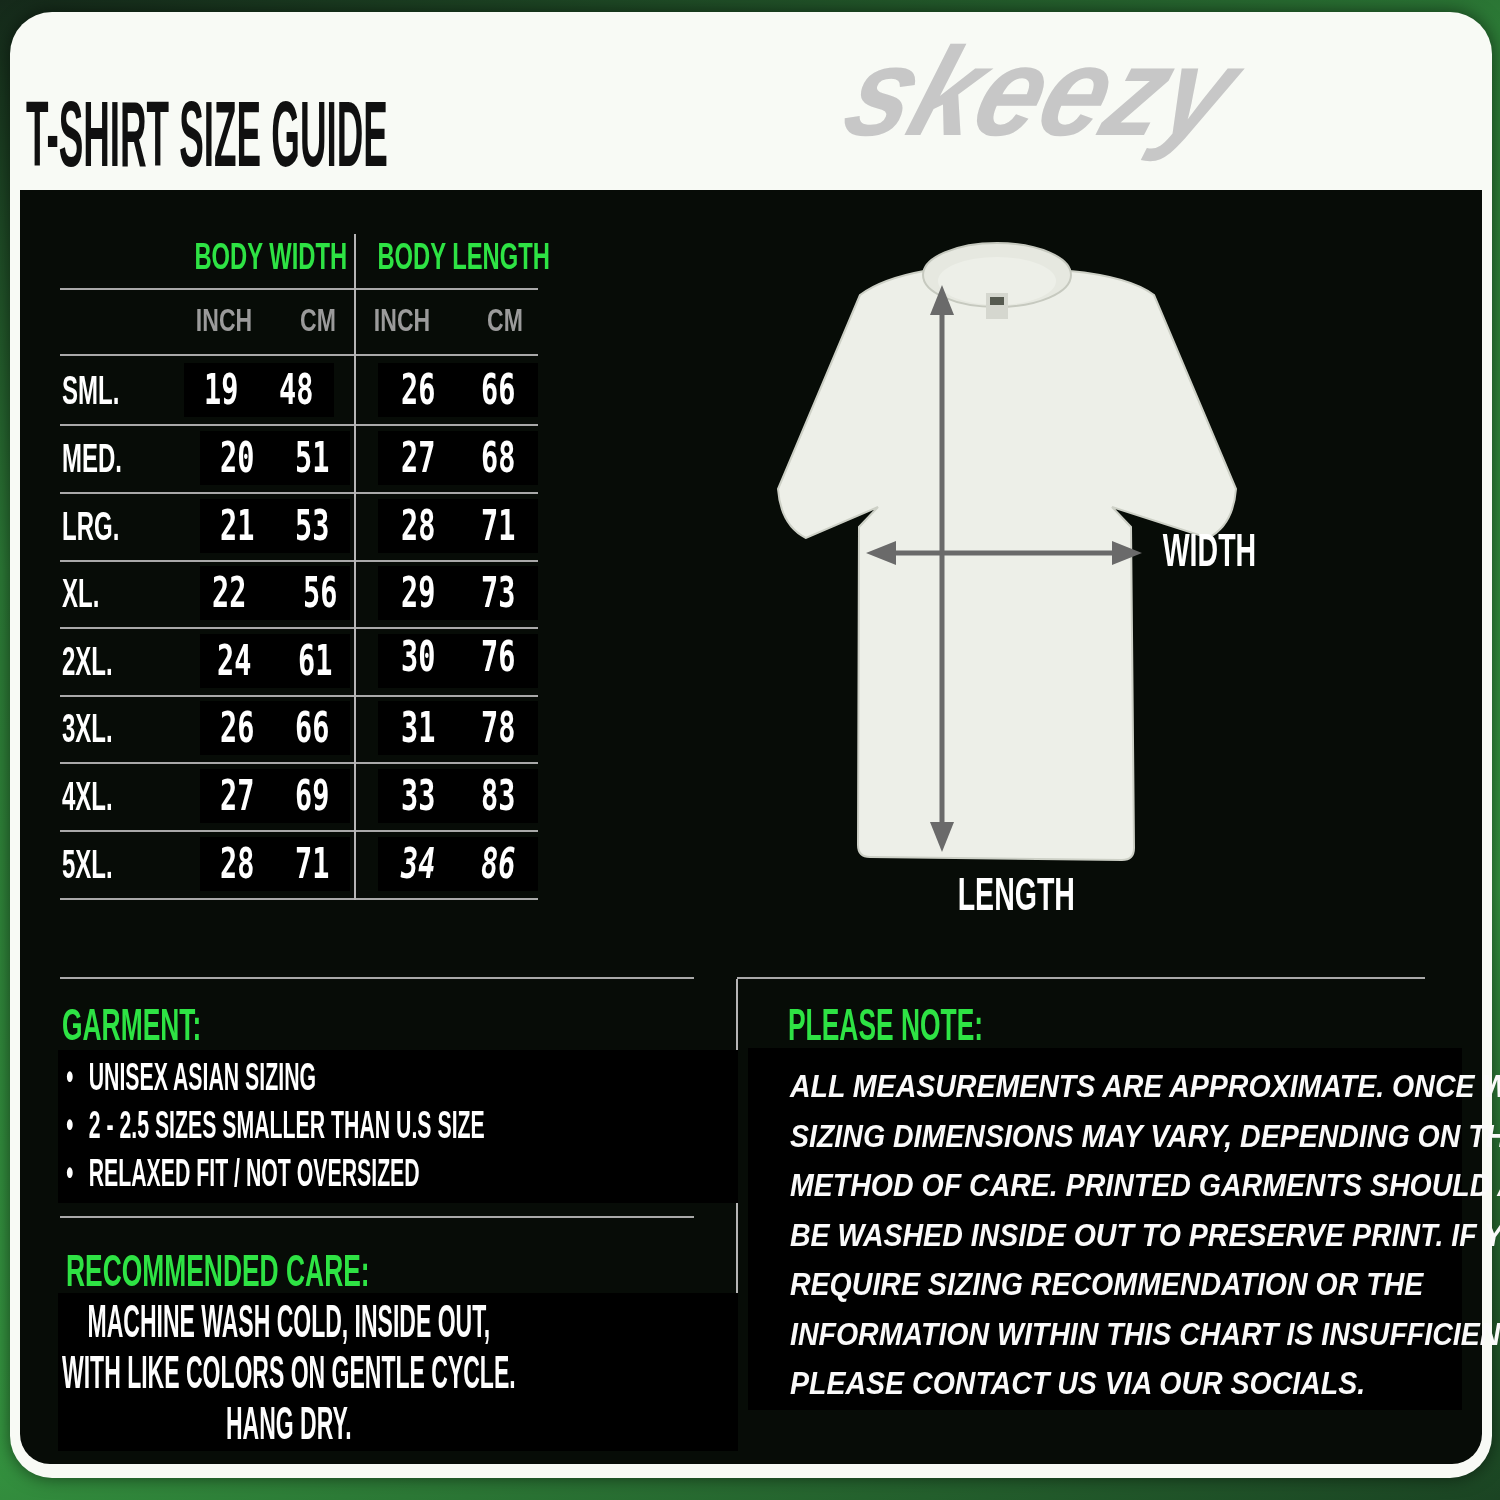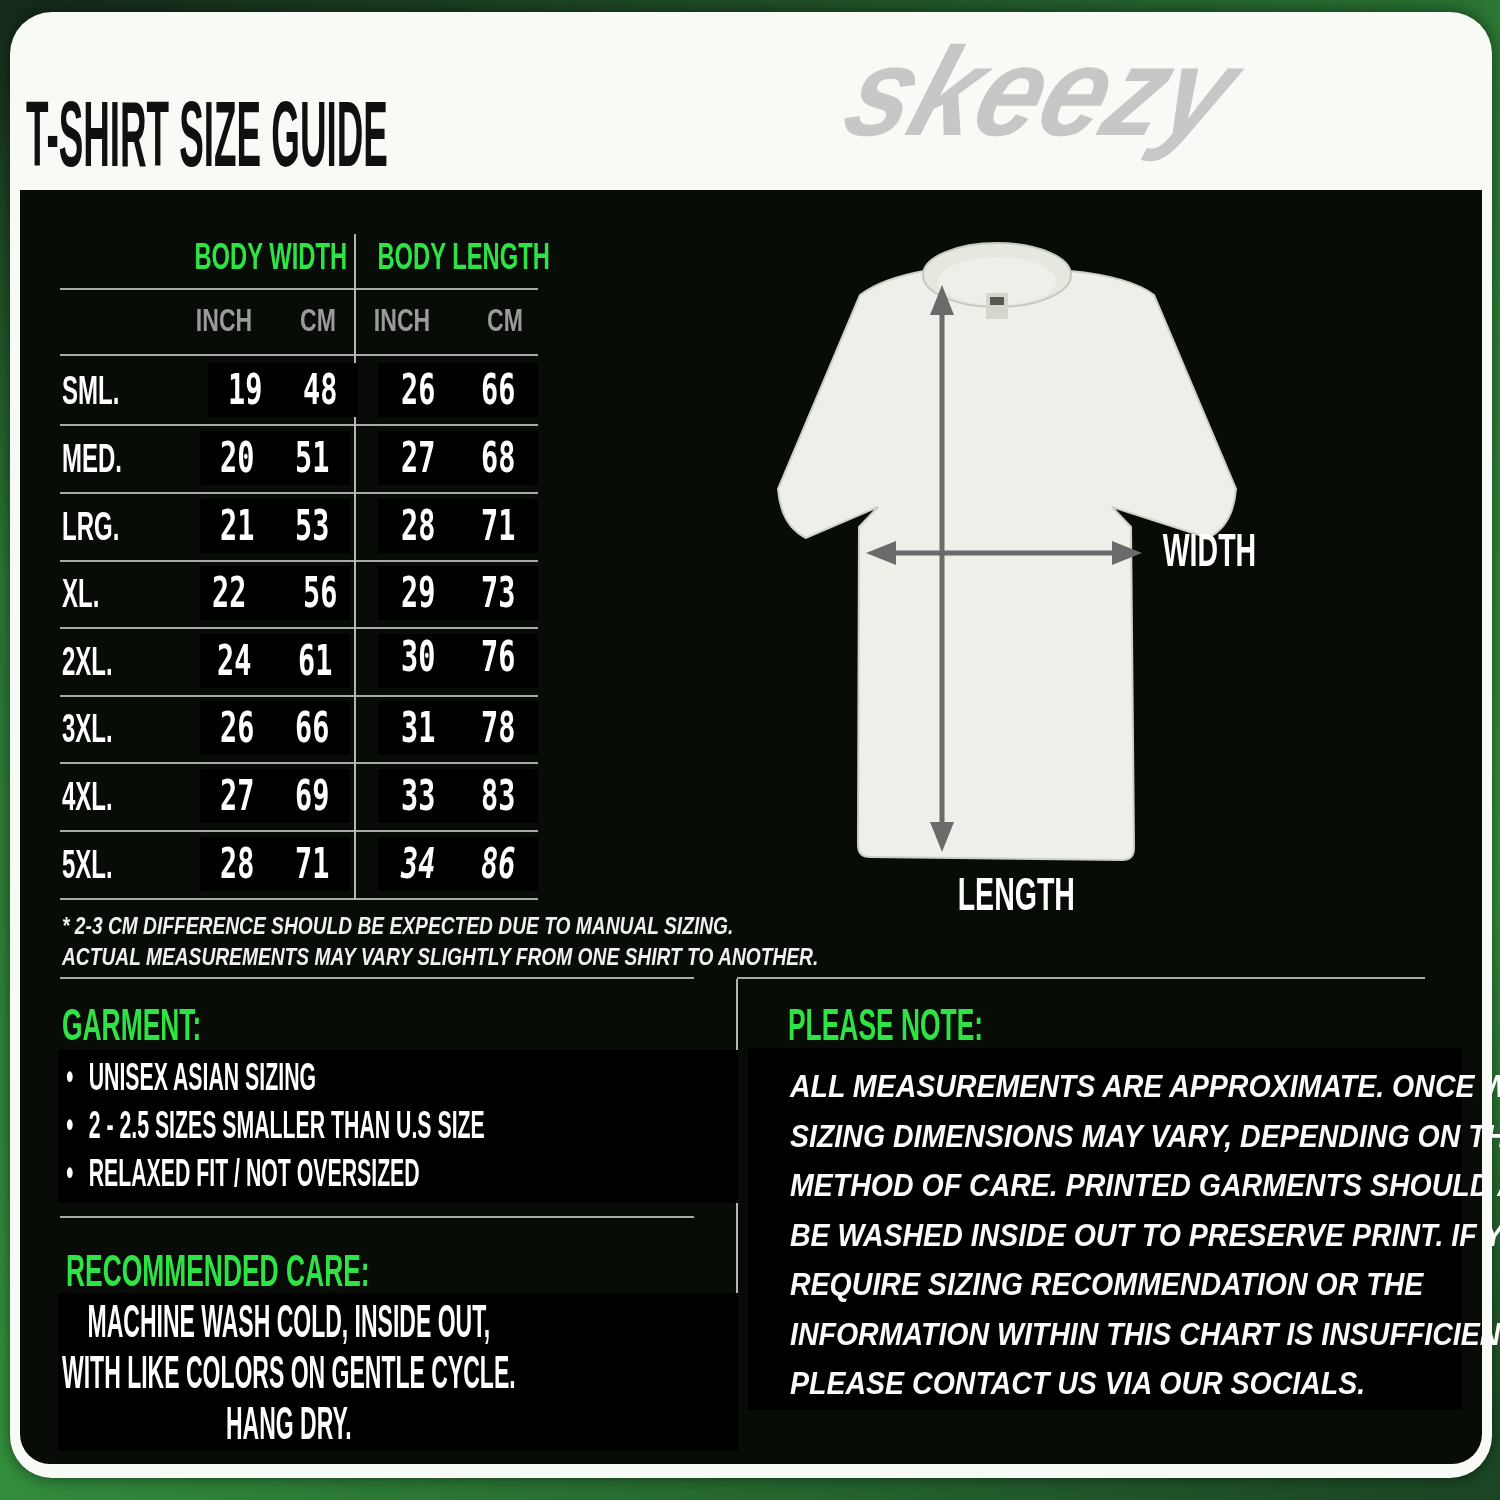--- a/index.html
+++ b/index.html
@@ -105,21 +105,21 @@
   <div class="hr" style="left:60px;top:492px;width:478px;"></div>
   <div class="hr" style="left:60px;top:560px;width:478px;"></div>
   <div class="hr" style="left:60px;top:627px;width:478px;"></div>
   <div class="hr" style="left:60px;top:695px;width:478px;"></div>
   <div class="hr" style="left:60px;top:762px;width:478px;"></div>
   <div class="hr" style="left:60px;top:830px;width:478px;"></div>
   <div class="hr" style="left:60px;top:898px;width:478px;"></div>
   <div class="vr" style="left:354px;top:234px;height:666px;"></div>
 
   <div class="abs row-label" style="top:365px;">SML.</div>
-  <div class="abs strip" style="left:208px;top:363px;width:150px;justify-content:space-between;">
+  <div class="abs strip" style="left:184px;top:363px;width:150px;justify-content:space-between;">
     <div class="cell"><span class="num">19</span></div>
     <div class="cell"><span class="num">48</span></div>
   </div>
   <div class="abs strip" style="left:378px;top:363px;width:160px;">
     <div class="cell"><span class="num">26</span></div>
     <div class="cell"><span class="num">66</span></div>
   </div>
 
   <div class="abs row-label" style="top:433px;">MED.</div>
   <div class="abs strip" style="left:200px;top:431px;width:150px;">
@@ -184,24 +184,20 @@
   <div class="abs row-label" style="top:839px;">5XL.</div>
   <div class="abs strip" style="left:200px;top:837px;width:150px;">
     <div class="cell"><span class="num">28</span></div>
     <div class="cell"><span class="num">71</span></div>
   </div>
   <div class="abs strip" style="left:378px;top:837px;width:160px;font-style:italic;">
     <div class="cell"><span class="num">34</span></div>
     <div class="cell"><span class="num">86</span></div>
   </div>
 
-  <div class="abs fnote">
-    <div class="fnote-line">* 2-3 CM DIFFERENCE SHOULD BE EXPECTED DUE TO MANUAL SIZING.</div>
-    <div class="fnote-line">ACTUAL MEASUREMENTS MAY VARY SLIGHTLY FROM ONE SHIRT TO ANOTHER.</div>
-  </div>
 
   <div class="hr" style="left:60px;top:977px;width:634px;"></div>
   <div class="hr" style="left:737px;top:977px;width:688px;"></div>
   <div class="vr" style="left:736px;top:979px;height:458px;"></div>
   <div class="hr" style="left:60px;top:1216px;width:634px;"></div>
 
   <div class="abs sec-title" style="left:62px;top:1002px;">GARMENT:</div>
   <div class="panel" style="left:58px;top:1050px;width:680px;height:153px;"></div>
   <div class="abs" style="left:64px;top:1053px;">
     <div class="bullet-line">UNISEX ASIAN SIZING</div>

